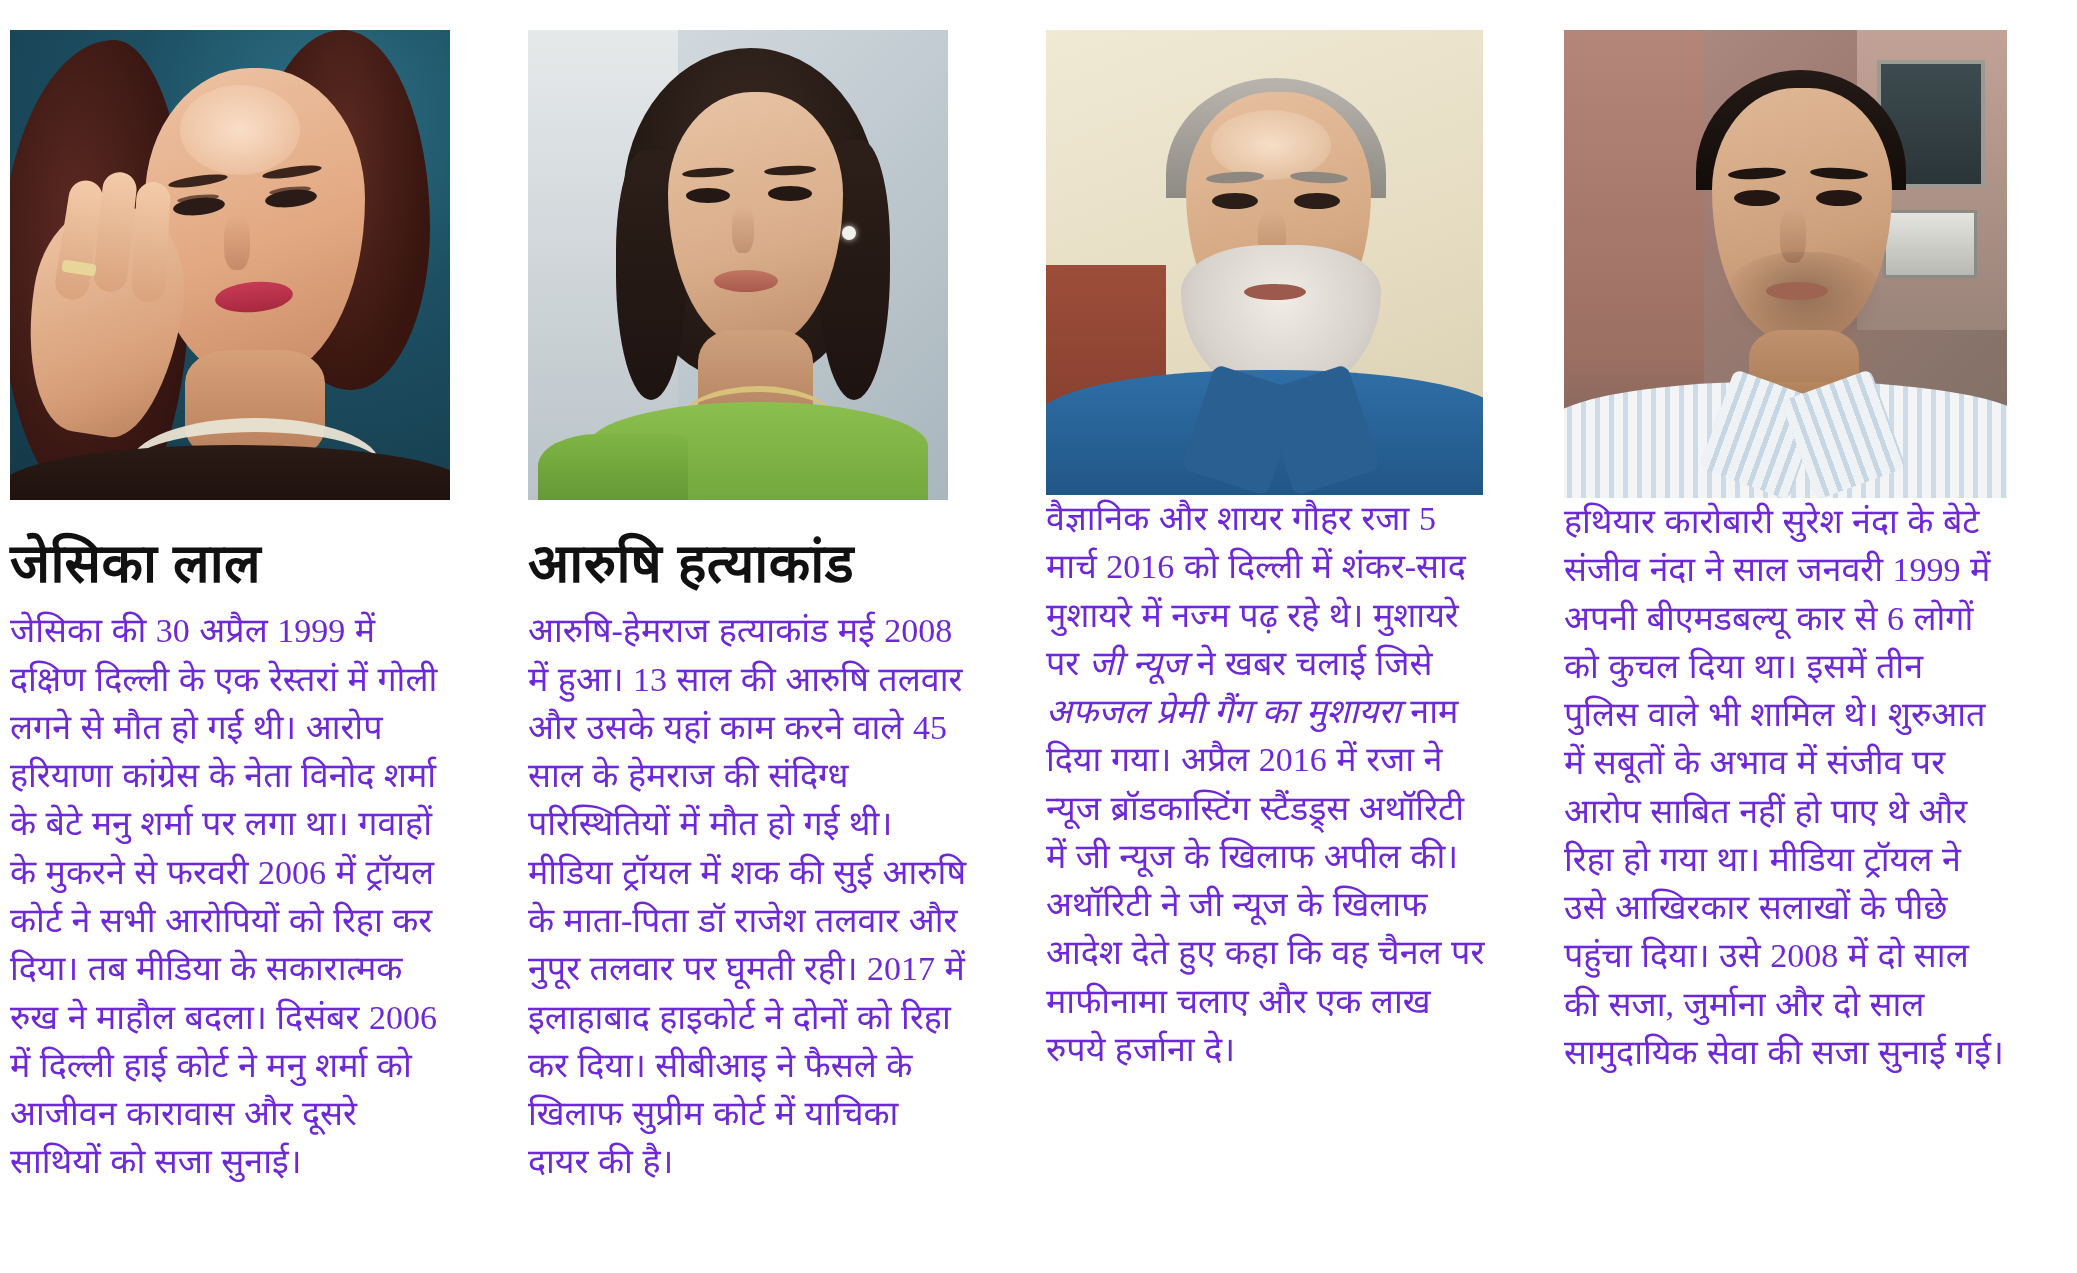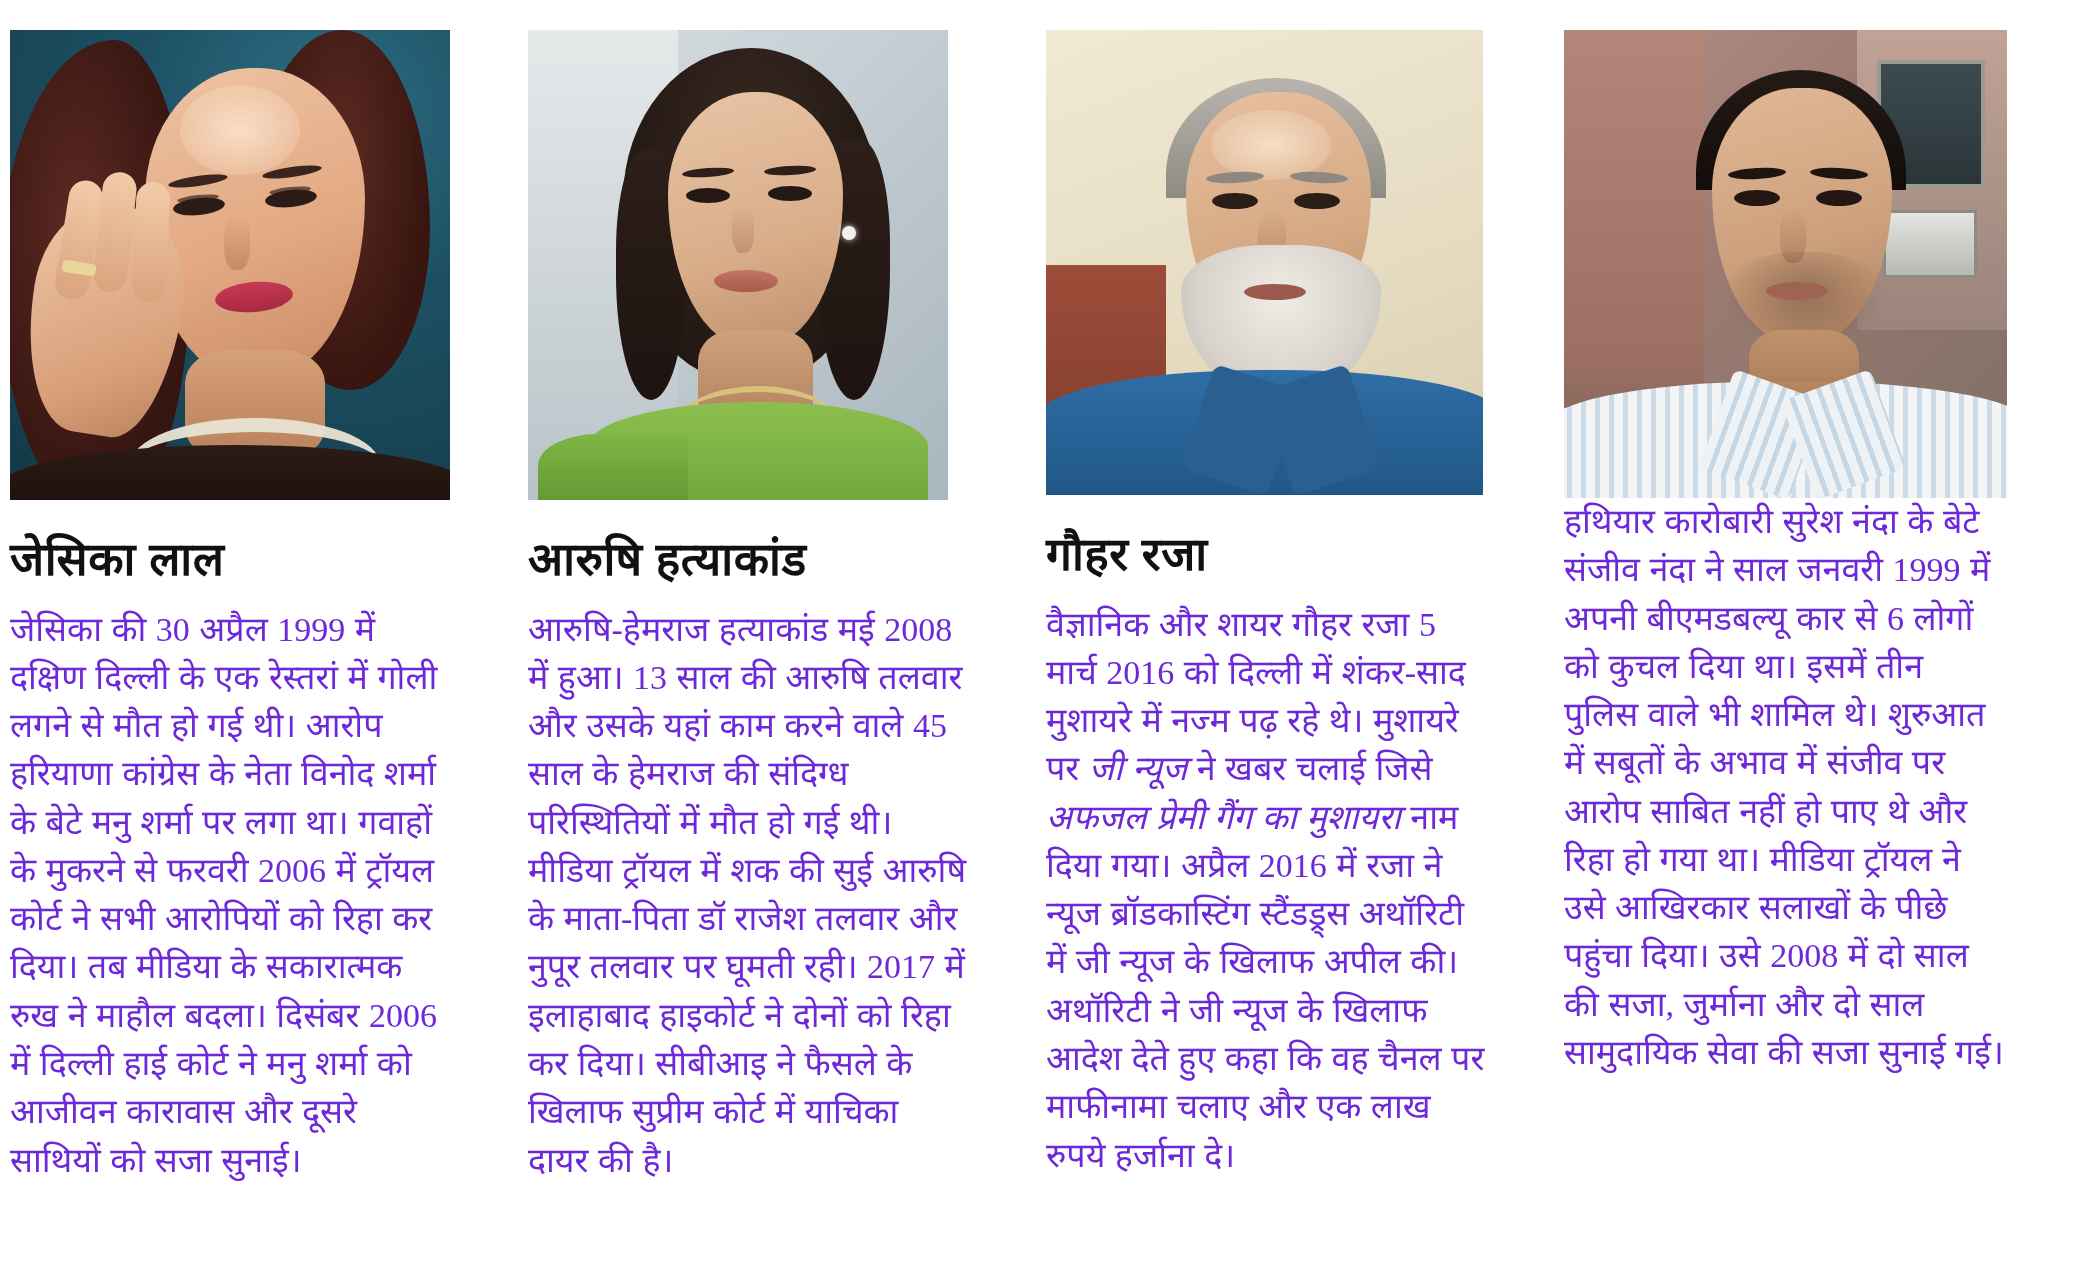--- a/index.html
+++ b/index.html
@@ -40,25 +40,25 @@
     background: #cfcfcf;
   }
   .photo.p1 { width: 440px; }
   .photo.p2 { width: 420px; height: 470px; }
   .photo.p3 { width: 437px; height: 465px; }
   .photo.p4 { width: 443px; height: 468px; }
 
   .headline {
     font-family: "Liberation Sans", sans-serif;
     font-weight: bold;
-    font-size: 46px;
+    font-size: 54px;
     line-height: 1.1;
     color: #111111;
     margin-top: 34px;
-    margin-bottom: 21px;
+    margin-bottom: 14px;
     letter-spacing: 0.5px;
   }
   .body-text {
     font-family: "Liberation Serif", serif;
     font-size: 34px;
     line-height: 1.42;
     color: #6d28d9;
     text-align: left;
     word-spacing: 1px;
   }
@@ -423,21 +423,20 @@
         <div class="brow-r"></div>
         <div class="eye-l"></div>
         <div class="eye-r"></div>
         <div class="nose"></div>
         <div class="beard"></div>
         <div class="mouth"></div>
         <div class="shirt"></div>
         <div class="collar-l"></div>
         <div class="collar-r"></div>
       </div>
-      <div class="headline">गौहर रजा</div>
       <div class="body-text" id="col3-body"><span>वैज्ञानिक और शायर गौहर रजा 5 मार्च 2016 को दिल्ली में शंकर-साद मुशायरे में नज्म पढ़ रहे थे। मुशायरे पर </span><em>जी न्यूज</em><span> ने खबर चलाई जिसे </span><em>अफजल प्रेमी गैंग का मुशायरा</em><span> नाम दिया गया। अप्रैल 2016 में रजा ने न्यूज ब्रॉडकास्टिंग स्टैंडड्र्स अथॉरिटी में जी न्यूज के खिलाफ अपील की। अथॉरिटी ने जी न्यूज के खिलाफ आदेश देते हुए कहा कि वह चैनल पर माफीनामा चलाए और एक लाख रुपये हर्जाना दे।</span></div>
     </div>
 
     <div class="col">
       <div class="photo p4">
         <div class="bg"></div>
         <div class="bldg"></div>
         <div class="bldg2"></div>
         <div class="window"></div>
         <div class="ac"></div>

